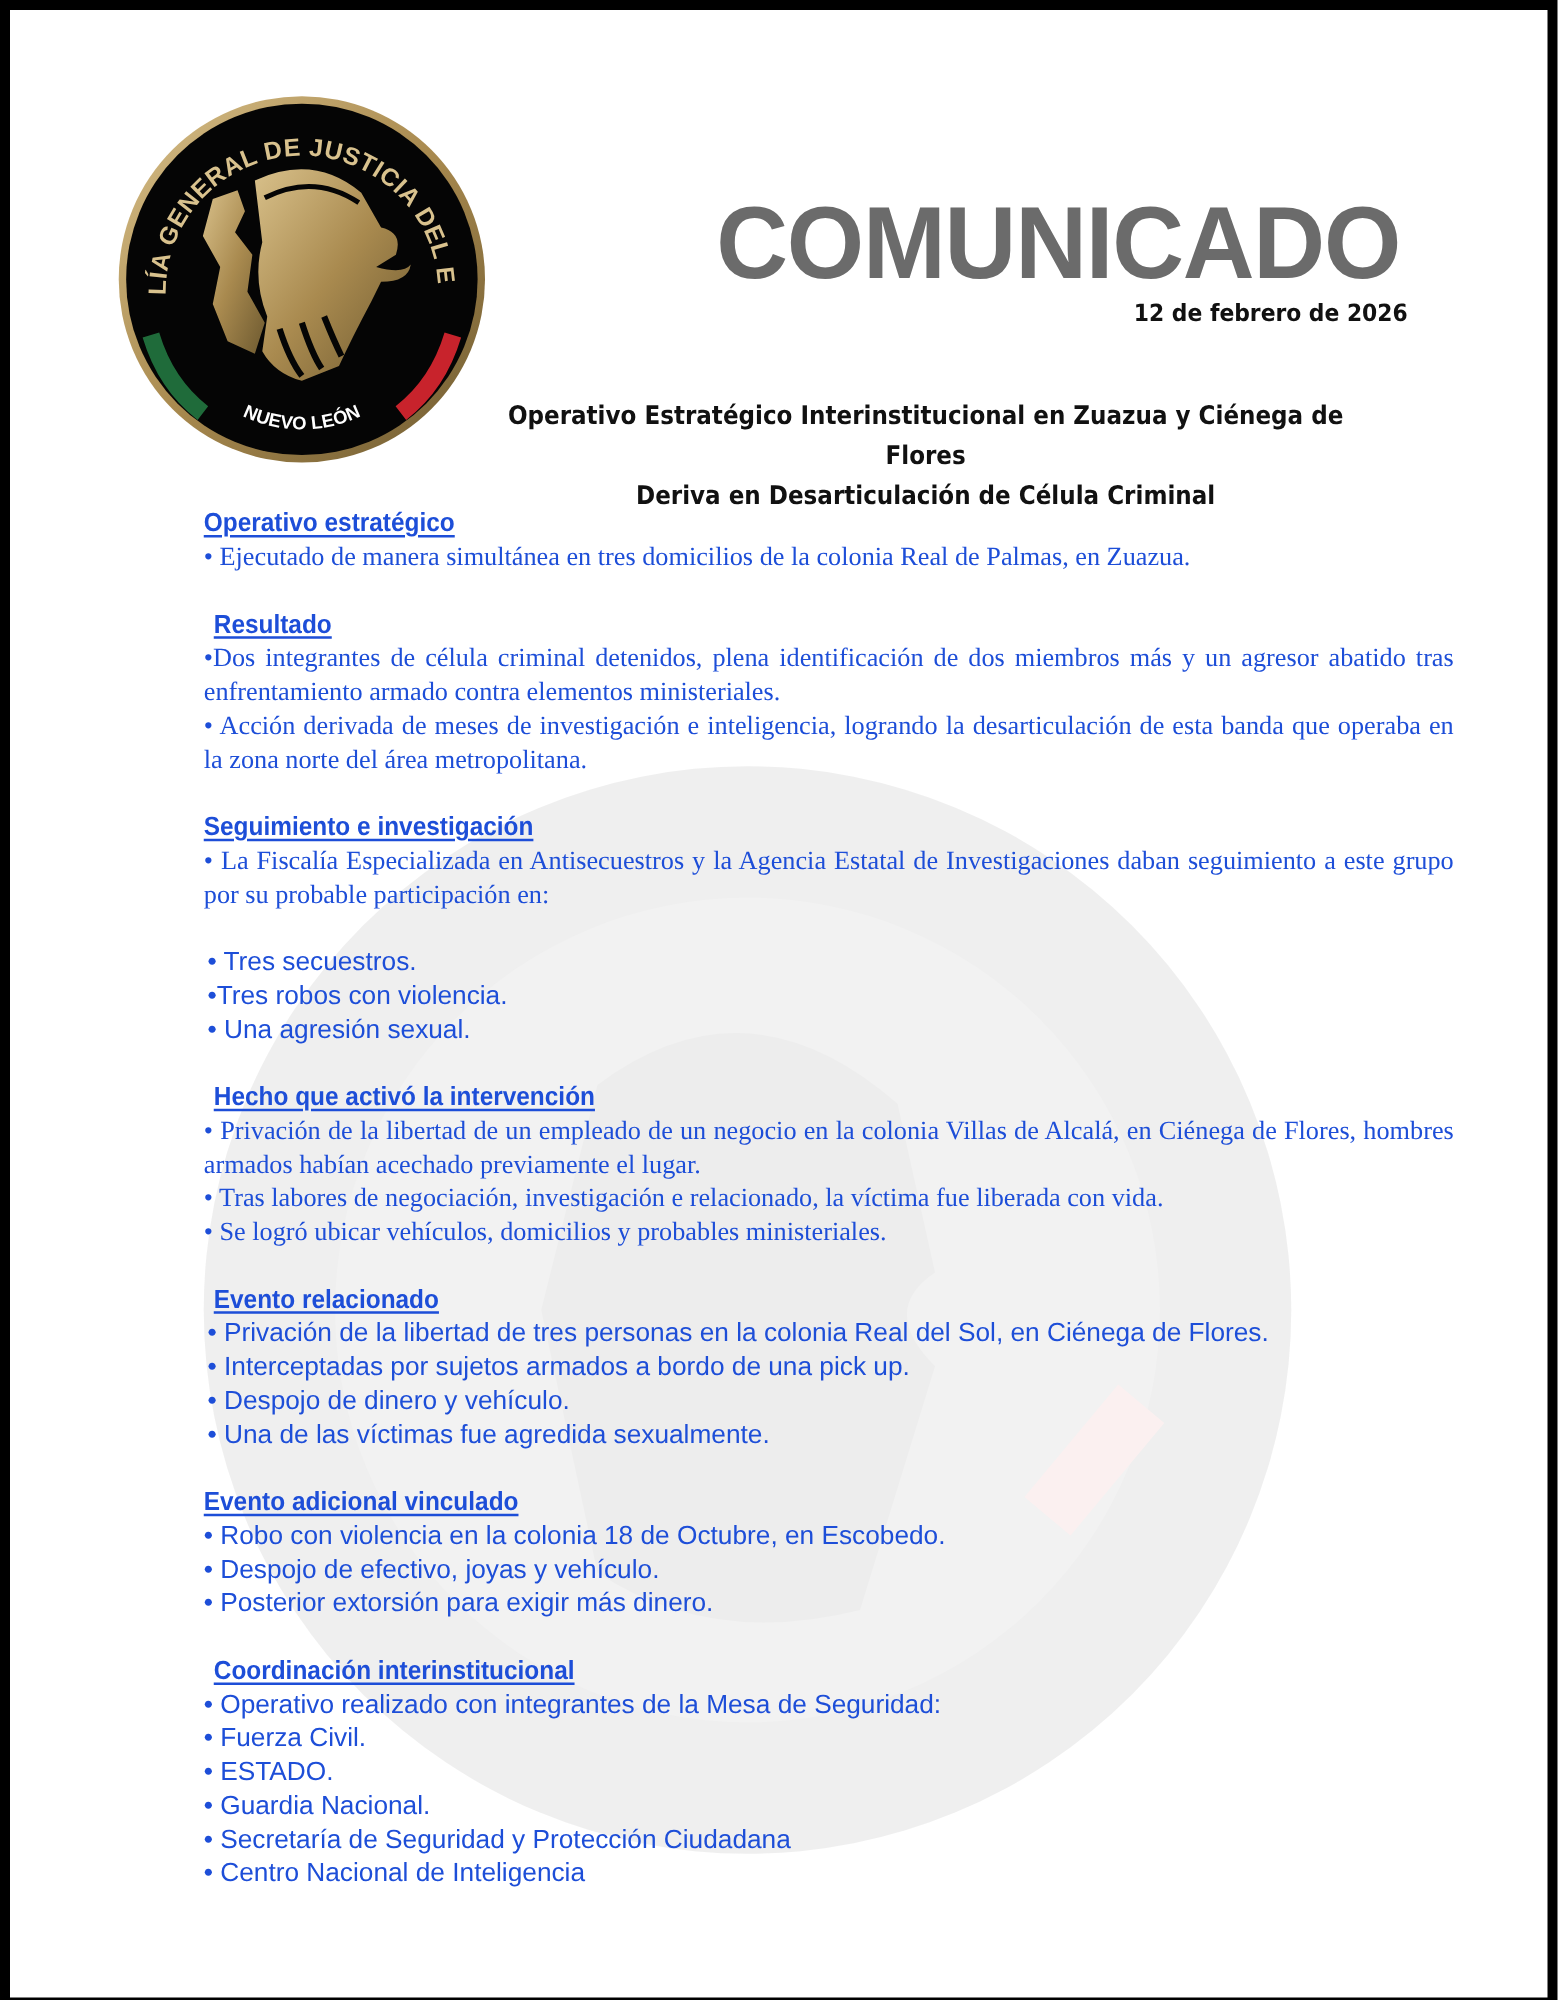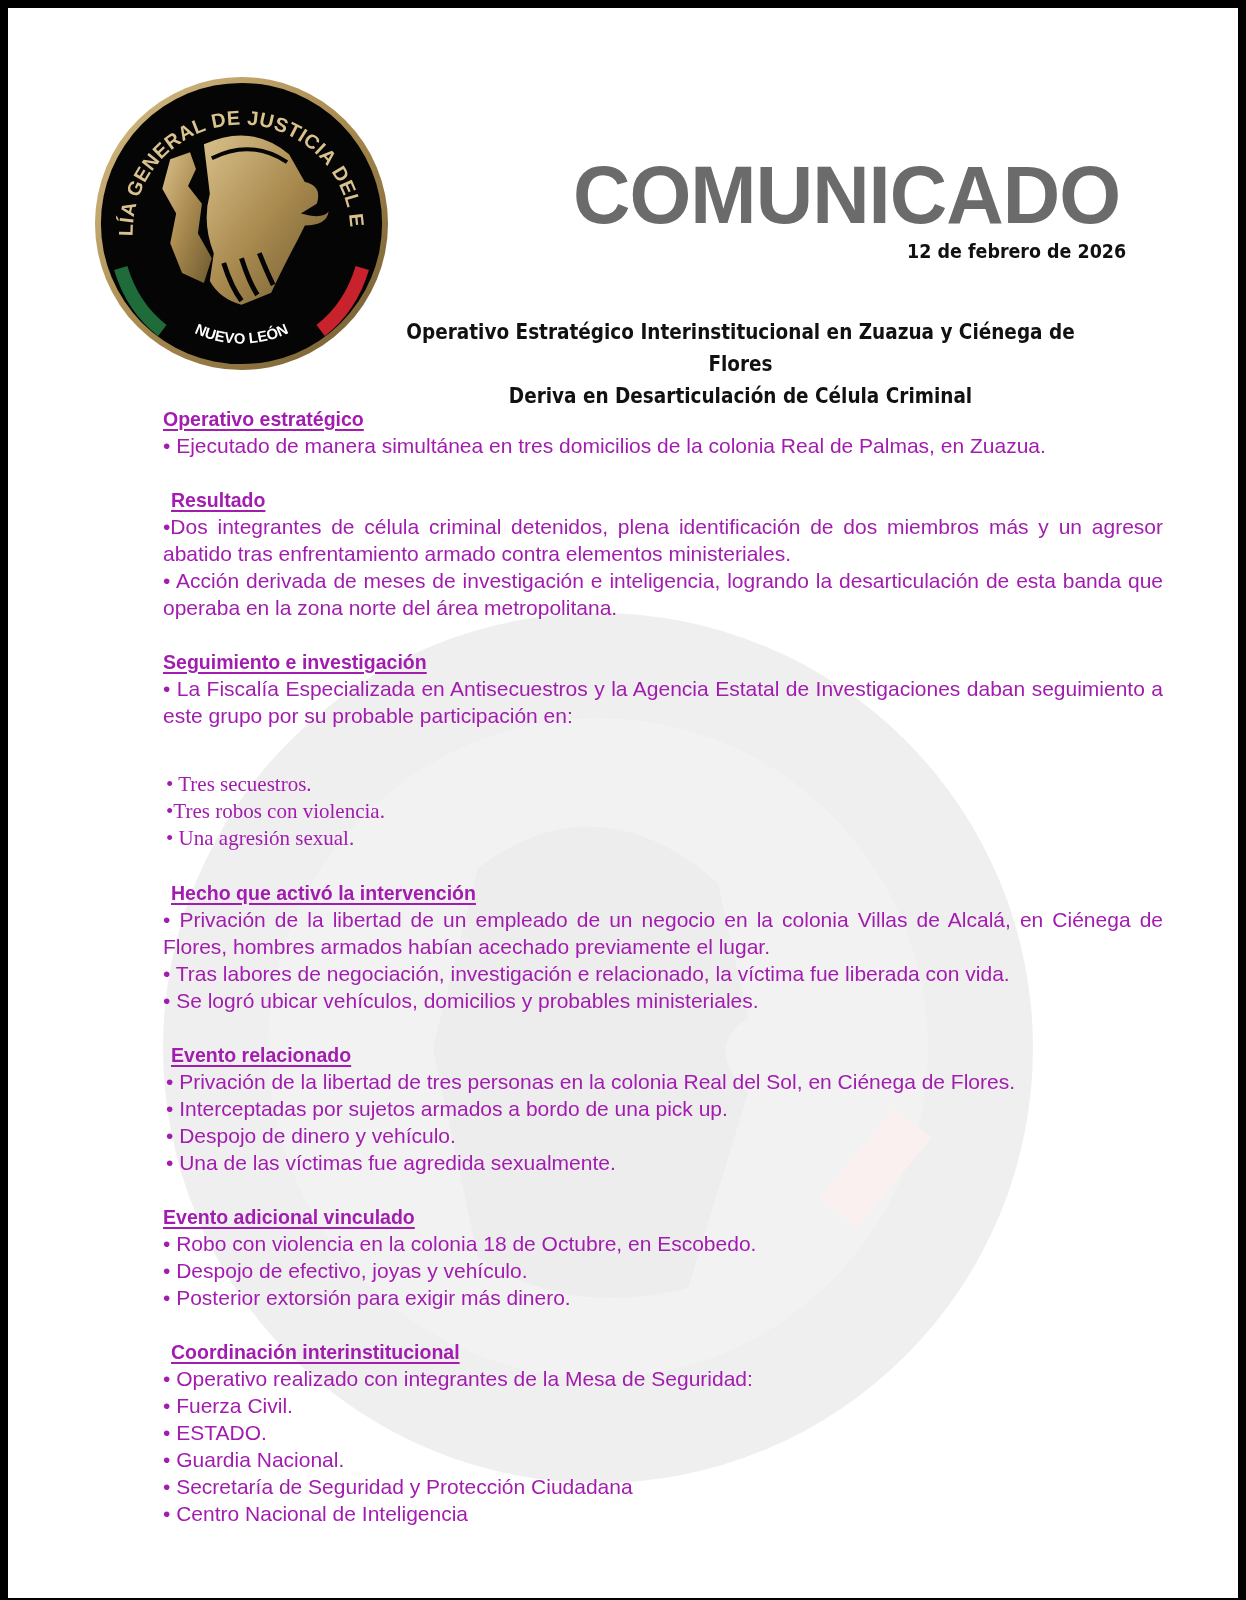--- a/index.html
+++ b/index.html
@@ -3,27 +3,27 @@
 <meta charset="utf-8">
 <style>
   html, body { margin:0; padding:0; }
   body { width:1246px; height:1600px; background:#000; position:relative; overflow:hidden; font-family:"Liberation Sans", sans-serif; }
   .page { position:absolute; left:8px; top:8px; width:1230px; height:1590px; background:#fff; overflow:hidden; }
   .watermark { position:absolute; left:140px; top:590px; width:900px; height:900px; opacity:0.09; pointer-events:none; }
   .logo { position:absolute; left:85px; top:67px; width:297px; height:297px; }
   .comunicado { position:absolute; left:565px; top:140px; font-family:"Liberation Sans", sans-serif; font-weight:bold; font-size:82px; color:#6b6b6b; letter-spacing:-1px; transform:scaleX(0.97); transform-origin:left top; }
   .date { position:absolute; right:112px; top:232px; font-family:"DejaVu Sans", sans-serif; font-weight:bold; font-size:19px; color:#111; transform:scaleX(0.92); transform-origin:right top; }
   .headline { position:absolute; left:340px; top:308px; width:785px; text-align:center; font-family:"DejaVu Sans", sans-serif; font-weight:bold; font-size:20.5px; line-height:32px; color:#111; transform:scaleX(0.9); transform-origin:center top; }
-  .content { position:absolute; left:155px; top:397px; width:1000px; color:#a21caf; font-size:21px; line-height:27px; }
+  .content { position:absolute; left:155px; top:397px; width:1000px; color:#1d4ed8; font-size:21px; line-height:27px; }
   .section { margin-bottom:27px; }
   .sec-title { font-weight:bold; text-decoration:underline; text-underline-offset:3px; display:inline-block; transform:scaleX(0.93); transform-origin:left center; white-space:nowrap; }
-  .line { text-align:justify; text-align-last:left; transform:scaleX(1); }
+  .line { text-align:justify; text-align-last:left; transform:scaleX(1);font-family:Liberation Serif, serif; }
   .indent1 { padding-left:8px; }
   .indent2 { padding-left:3px; }
-  .sublist { margin-top:42px;font-family:Liberation Serif, serif; }
+  .sublist { margin-top:27px; }
 </style>
 </head>
 <body>
 
 <div class="page">
 
   <svg class="watermark" viewBox="0 0 300 300">
     <circle cx="150" cy="150" r="145" fill="#555"></circle>
     <circle cx="150" cy="150" r="110" fill="#777"></circle>
     <path d="M110 90 Q150 60 190 95 L200 140 Q185 150 200 165 L180 230 Q140 240 110 220 L95 150 Z" fill="#444"></path>

